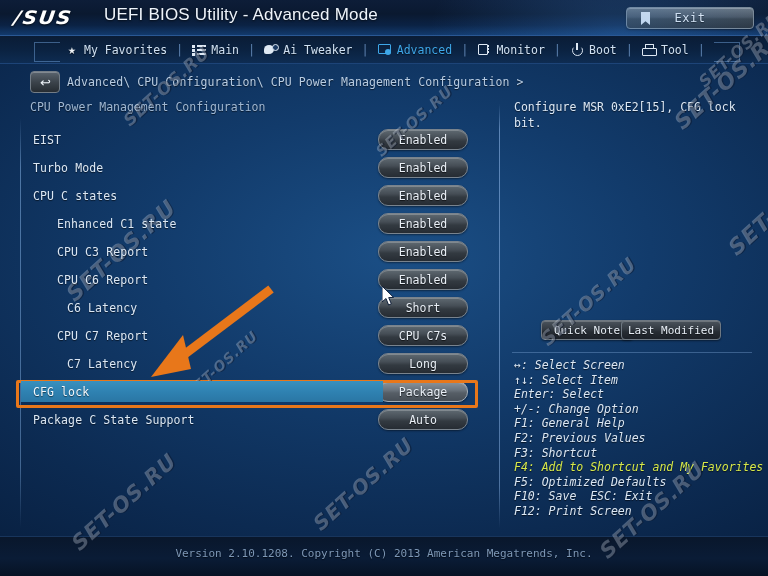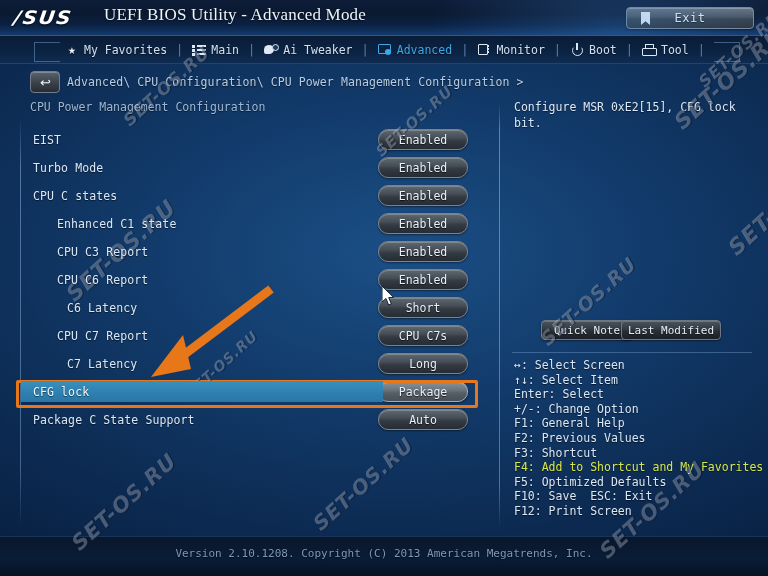--- a/index.html
+++ b/index.html
@@ -33,21 +33,21 @@
     position: absolute; left: 14px; top: 6px;
     font-family: "DejaVu Sans", sans-serif;
     font-size: 20px; font-weight: bold; font-style: italic;
     letter-spacing: 1.5px;
     color: #ffffff;
     transform: skewX(-8deg) scaleY(0.92);
     text-shadow: 0 1px 2px rgba(0,0,0,0.7);
   }
   .header-title {
     position: absolute; left: 104px; top: 5px;
-    font-family: Liberation Serif, serif;
+    font-family: Liberation Sans, sans-serif;
     font-size: 17px; color: #eef4fb; font-weight: 300;
     letter-spacing: 0.2px;
     text-shadow: 0 1px 2px rgba(0,0,0,0.6);
   }
   #exit-button {
     position: absolute; right: 14px; top: 7px;
     width: 128px; height: 22px;
     border-radius: 4px;
     background: linear-gradient(180deg, #6d7780 0%, #4c555f 45%, #394148 55%, #2b3239 100%);
     border: 1px solid #7f8a94;
@@ -230,21 +230,21 @@
   #last-modified-button { left: 621px; width: 100px; }
   #help-divider {
     position: absolute; left: 512px; top: 352px; width: 240px; height: 1px;
     background: rgba(140,180,230,0.35);
   }
   #shortcut-list {
     position: absolute; left: 514px; top: 358px; width: 250px;
     font-size: 11.5px; line-height: 14.6px; color: #dbe7f4;
     text-shadow: 0 1px 1px rgba(0,0,0,0.6);
   }
-  #shortcut-list .sc { white-space: pre; }
+  #shortcut-list .sc { white-space: pre; font-style: italic; }
   #shortcut-list .sc.hi { color: #d6e84a; }
 
   
   #footer {
     position: absolute; left: 0; bottom: 0; width: 768px; height: 40px;
     background: linear-gradient(180deg, #09172c 0%, #0a1c36 50%, #071navy 100%);
     background: linear-gradient(180deg, #09172c 0%, #0a1c36 55%, #061224 100%);
     border-top: 1px solid #18355c;
   }
   #footer-text {

